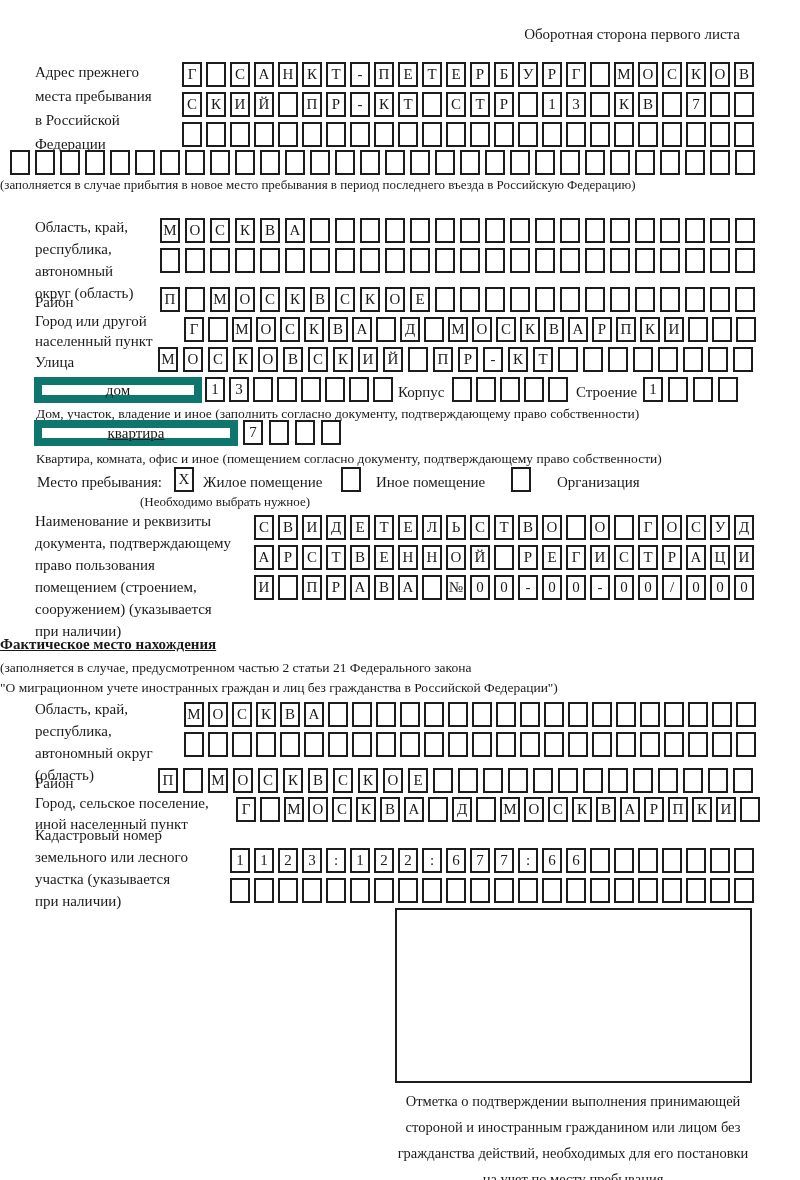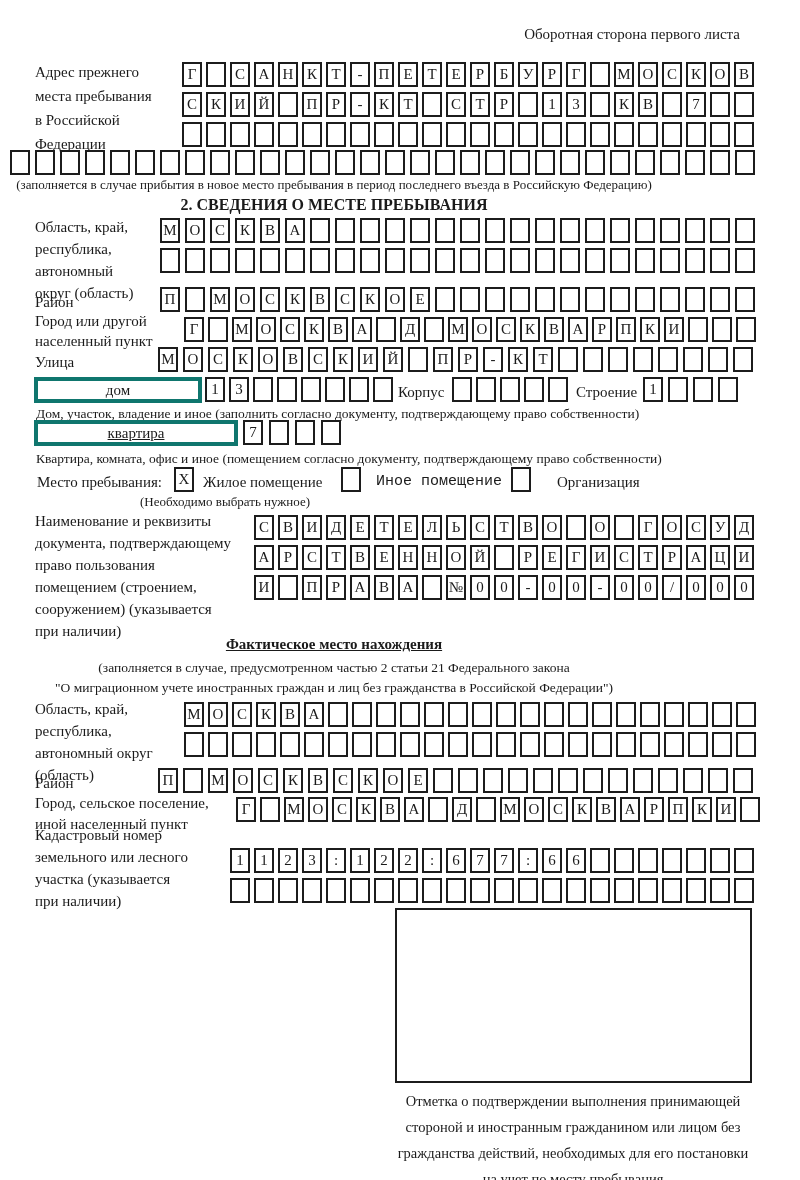--- a/index.html
+++ b/index.html
@@ -8,25 +8,25 @@
   .abs{position:absolute;}
   .lbl{font-size:15px;line-height:24px;}
   .lbl.tight{line-height:22px;}
   .cellrow{display:flex;}
   .cellrow.g4 .cell{margin-right:4px;}
   .cellrow.g5 .cell{margin-right:5px;}
   .cellrow.g6 .cell{margin-right:6px;}
   .cell{box-sizing:border-box;width:20px;height:25px;border:2px solid #1c1c1c;
         display:inline-flex;align-items:center;justify-content:center;
         font-size:15px;font-family:"Liberation Serif",serif;background:#fff;flex:0 0 auto;}
-  .bigfield{box-sizing:border-box;border:4px solid #0f766e;height:26px;
+  .bigfield{box-sizing:border-box;border:8px solid #0f766e;height:26px;
         display:flex;align-items:center;justify-content:center;font-size:15px;background:#fff;}
   .caption{font-size:13px;}
   .caption13{font-size:13.5px;}
-  .center{width:668px;text-align:center;}
+  .center{width:668px;}
   .h-bold{font-weight:bold;font-size:16px;}
   .h-bold2{font-weight:bold;font-size:15px;text-decoration:underline;}
   .markbox{box-sizing:border-box;border:2px solid #1c1c1c;background:#fff;}
   .markcap{font-size:14.5px;line-height:26px;text-align:center;}
 </style>
 </head>
 <body>
 
 <div class="page">
 
@@ -143,21 +143,20 @@
       <span class="cell"></span>
       <span class="cell"></span>
       <span class="cell"></span>
       <span class="cell"></span>
       <span class="cell"></span>
       <span class="cell"></span>
       <span class="cell"></span>
     </div>
   <div class="abs caption center" style="top:177px;left:0;">(заполняется в случае прибытия в новое место пребывания в период последнего въезда в Российскую Федерацию)</div>
 
-  <div class="abs h-bold center" style="top:196px;left:0;">2. СВЕДЕНИЯ О МЕСТЕ ПРЕБЫВАНИЯ</div>
 
   <div class="abs lbl tight" style="left:35px;top:216px;">
     <div>Область, край,</div>
     <div>республика,</div>
     <div>автономный</div>
     <div>округ (область)</div>
   </div>
   <div class="abs cellrow g5" style="left:160px;top:218px;">
       <span class="cell">М</span>
       <span class="cell">О</span>
@@ -340,21 +339,21 @@
   <div class="abs caption13" style="left:36px;top:451px;">Квартира, комната, офис и иное (помещением согласно документу, подтверждающему право собственности)</div>
 
   <div class="abs lbl" style="left:37px;top:470px;">Место пребывания:</div>
   <div class="abs cellrow g4" style="left:174px;top:467px;">
       <span class="cell">X</span>
     </div>
   <div class="abs lbl" style="left:203px;top:470px;">Жилое помещение</div>
   <div class="abs cellrow g4" style="left:341px;top:467px;">
       <span class="cell"></span>
     </div>
-  <div class="abs lbl" style="left:376px;top:470px;font-family:Liberation Mono, monospace;">Иное помещение</div>
+  <div class="abs lbl" style="left:376px;top:470px;">Иное помещение</div>
   <div class="abs cellrow g4" style="left:511px;top:467px;">
       <span class="cell"></span>
     </div>
   <div class="abs lbl" style="left:557px;top:470px;">Организация</div>
   <div class="abs caption" style="left:140px;top:494px;width:400px;text-align:left;">(Необходимо выбрать нужное)</div>
 
   <div class="abs lbl tight" style="left:35px;top:510px;">
     <div>Наименование и реквизиты</div>
     <div>документа, подтверждающему</div>
     <div>право пользования</div>

